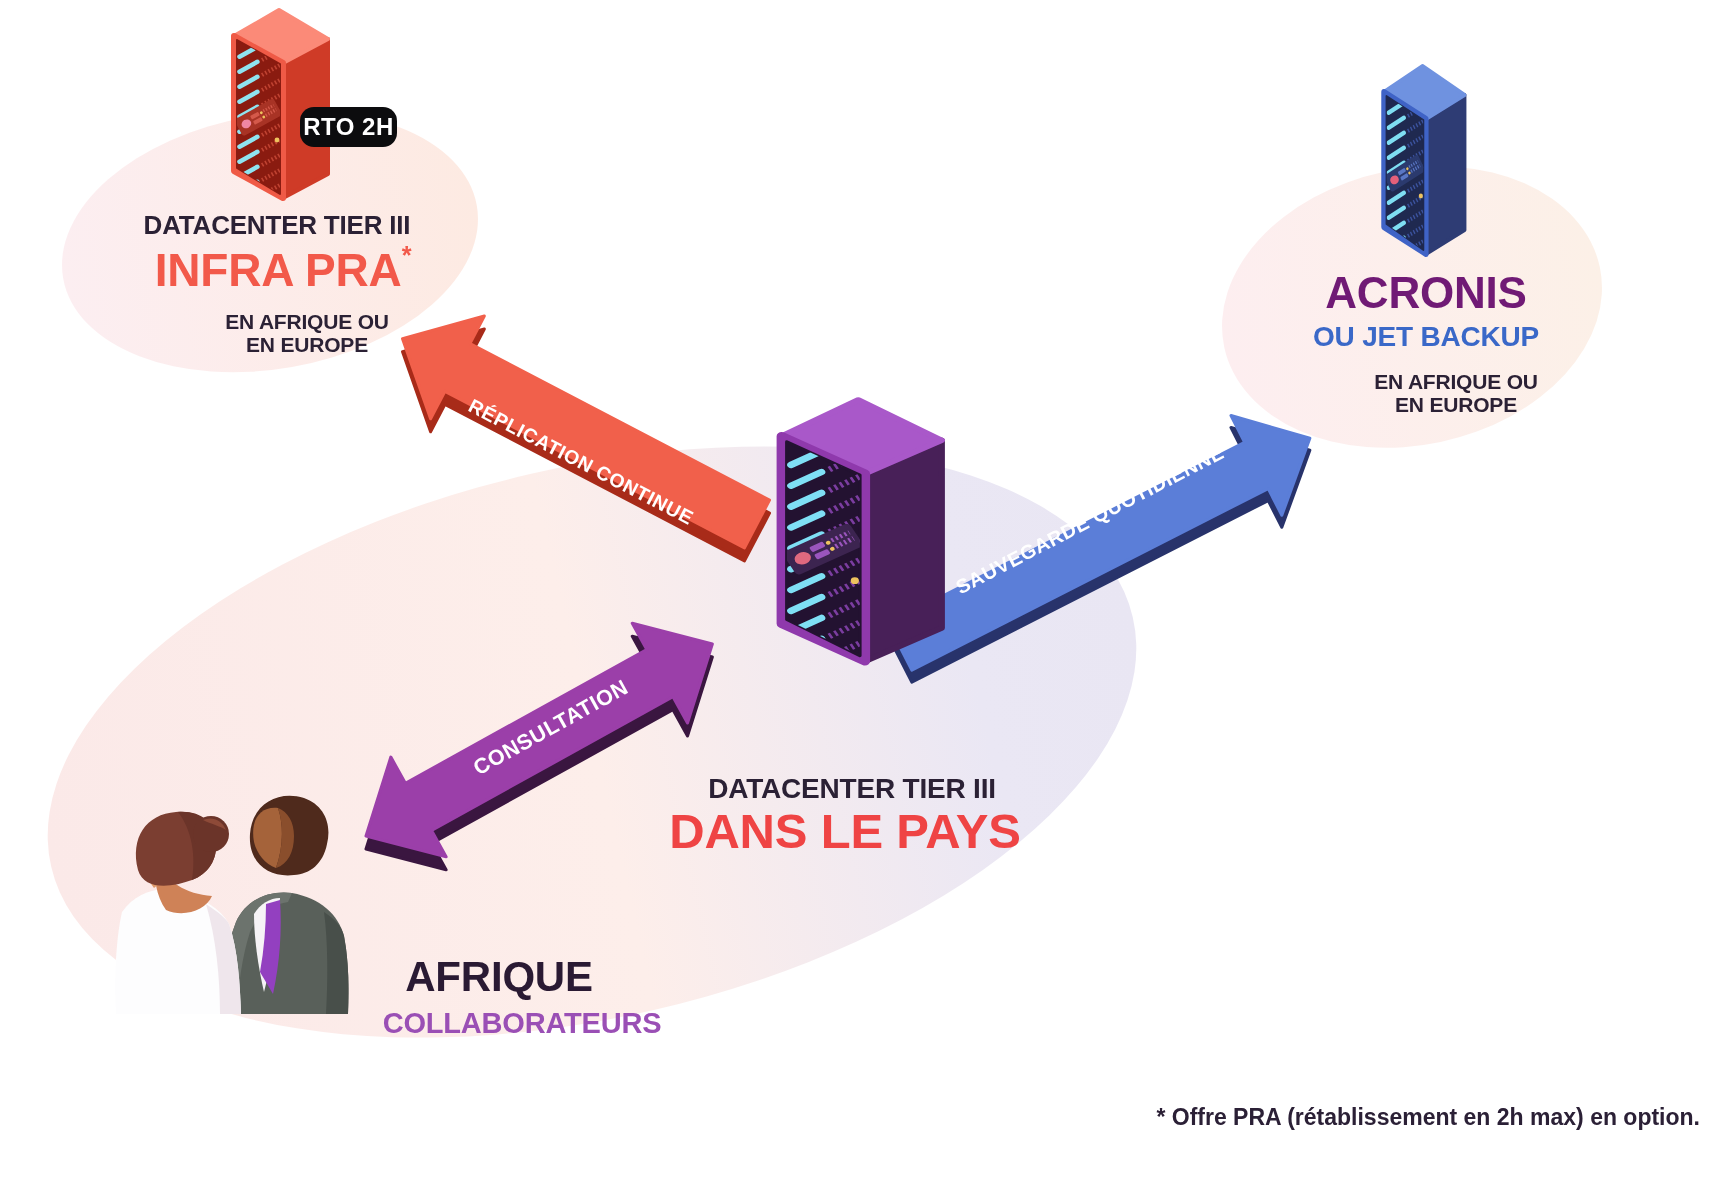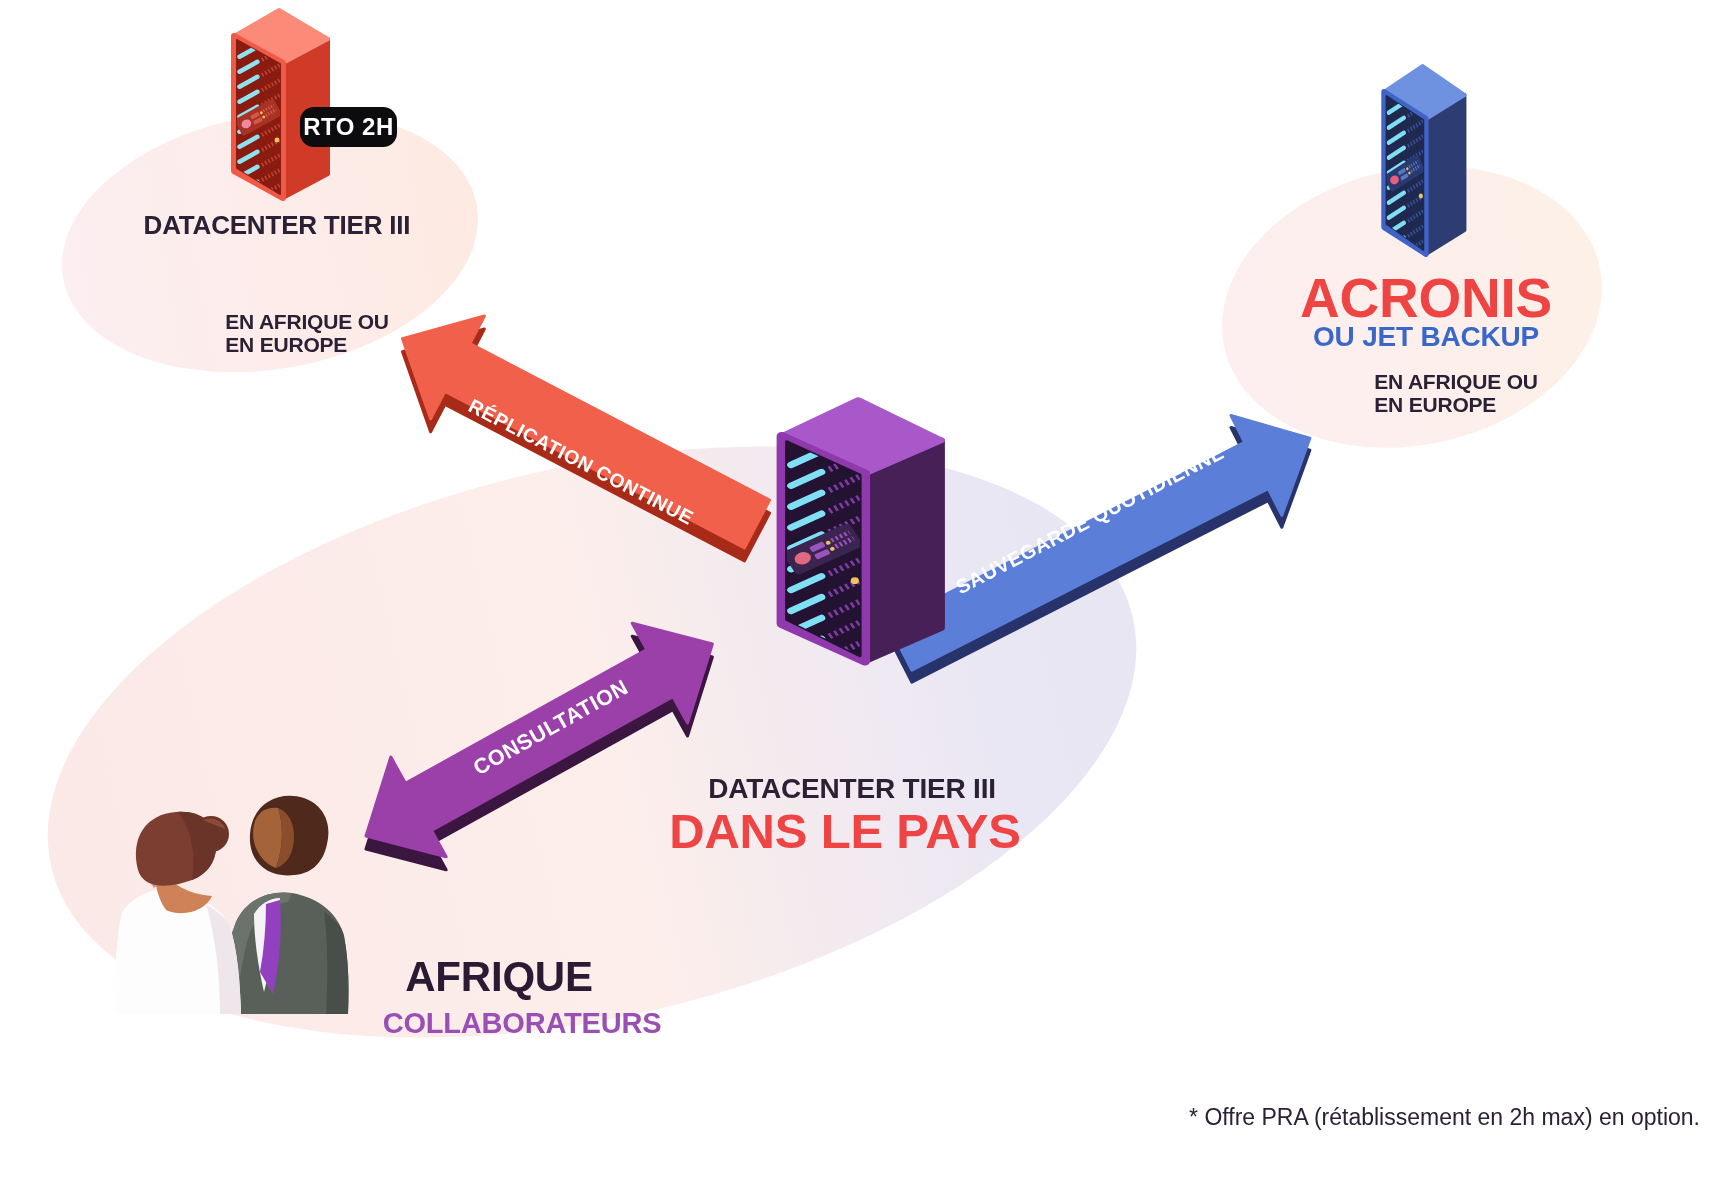--- a/index.html
+++ b/index.html
@@ -1,47 +1,47 @@
 <!DOCTYPE html>
 <html><head>
 <meta charset="utf-8">
 <style>
   html,body{margin:0;padding:0;background:#ffffff;}
   .stage{
     position:relative;width:1730px;height:1200px;background:#ffffff;overflow:hidden;
     font-family:"Liberation Sans",sans-serif;
   }
   svg.scene{position:absolute;left:0;top:0;}
-  .lbl{position:absolute;transform:translateX(-50%);white-space:nowrap;
+  .lbl{position:absolute;transform:translateX(-50%);text-align:center;white-space:nowrap;
        font-weight:800;color:#2b2135;letter-spacing:-0.2px;line-height:1.05;}
   .lbl .sup{font-size:55%;vertical-align:22px;}
   .subtitle-sm{font-size:26px;}
   .title-red{font-size:46px;color:#f2594a;}
   .loc{font-size:21px;font-weight:700;line-height:23px;margin-left:30px;}
-  .title-blue{font-size:55px;color:#ef4444;}
+  .title-blue{font-size:44px;color:#701a75;}
   .subtitle-blue{font-size:28px;color:#3a68c8;}
   .subtitle-center{font-size:28px;}
   .title-purple{font-size:49px;color:#ef4444;}
   .title-clients{font-size:42px;color:#2a1a33;}
   .subtitle-collab{font-size:29px;color:#9a4fb5;}
   .badge{
     position:absolute;left:300px;top:107px;width:97px;height:40px;
     background:#0c0c0e;color:#ffffff;border-radius:14px;
     display:flex;align-items:center;justify-content:center;
     font-size:24px;font-weight:800;letter-spacing:0.5px;
   }
   .arrowlbl{
     position:absolute;color:#ffffff;font-weight:800;white-space:nowrap;
     transform:translate(-50%,-50%) rotate(var(--r));letter-spacing:0.6px;
   }
   .arrowlbl.rep{left:581px;top:462px;--r:27.4deg;font-size:19.5px;}
   .arrowlbl.con{left:551px;top:728px;--r:-29deg;font-size:21.5px;}
   .arrowlbl.bak{left:1090px;top:520px;--r:-27.5deg;font-size:20px;}
   .footnote{
-    position:absolute;right:30px;top:1104px;font-size:23px;font-weight:400;color:#2b2036;
+    position:absolute;right:30px;top:1104px;font-size:23px;font-weight:700;color:#2b2036;
     white-space:nowrap;
   }
 </style>
 </head>
 <body>
 
 <div class="stage">
 
   <svg class="scene" width="1730" height="1200" viewBox="0 0 1730 1200">
     <defs>
@@ -168,20 +168,23 @@
         <path d="M70,70 C92,68 106,80 108,98 C110,118 100,132 84,138 C88,114 84,88 70,70 Z" fill="#6b3429"></path>
         <circle cx="103" cy="92" r="18" fill="#6b3429"></circle>
         <path d="M95,78 C104,74 114,78 118,88 C112,84 103,82 95,78 Z" fill="#8d4a38"></path>
       </g>
     </g>
   </svg>
 
   <div class="badge">RTO 2H</div>
 
   <div class="lbl subtitle-sm" style="left:277px;top:212px;">DATACENTER TIER III</div>
+  <div class="lbl title-red" style="left:283px;top:242px;">
+    <span>INFRA PRA</span><span class="sup">*</span>
+  </div>
   <div class="lbl loc" style="left:277px;top:310px;">
     <div>EN AFRIQUE OU</div>
     <div>EN EUROPE</div>
   </div>
 
   <div class="lbl title-blue" style="left:1426px;top:270px;">ACRONIS</div>
   <div class="lbl subtitle-blue" style="left:1426px;top:322px;">OU JET BACKUP</div>
   <div class="lbl loc" style="left:1426px;top:370px;">
     <div>EN AFRIQUE OU</div>
     <div>EN EUROPE</div>

